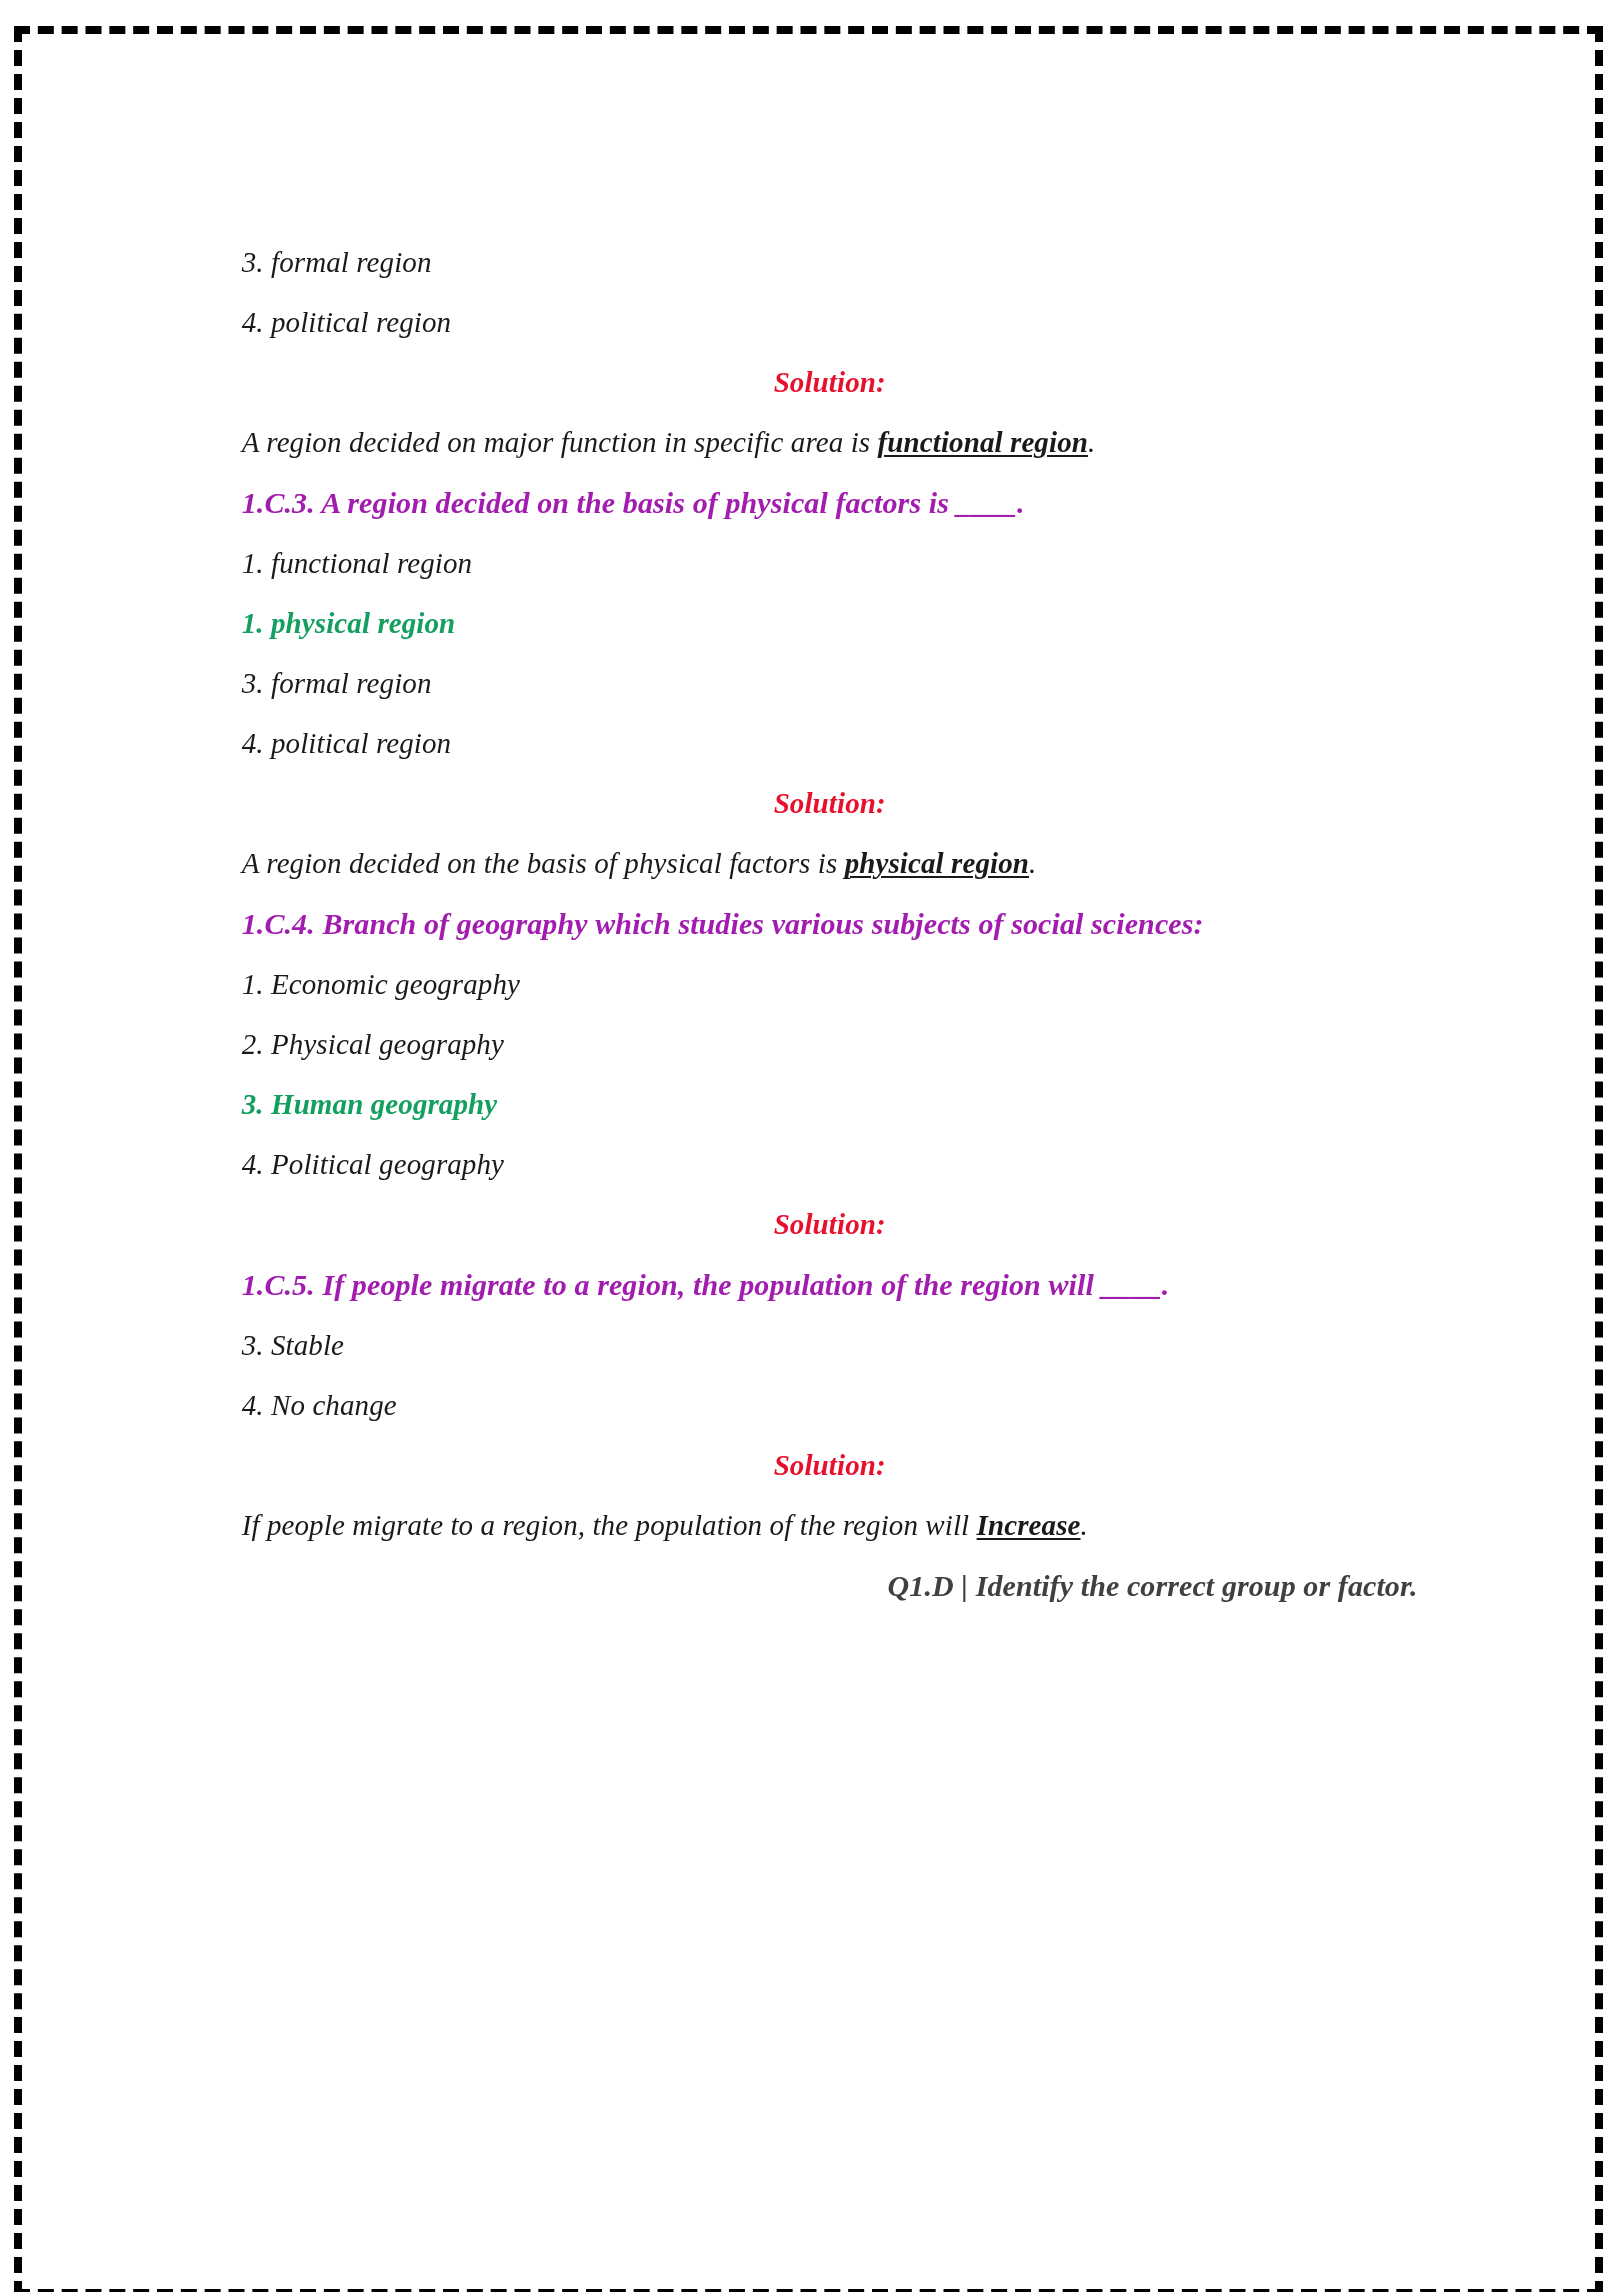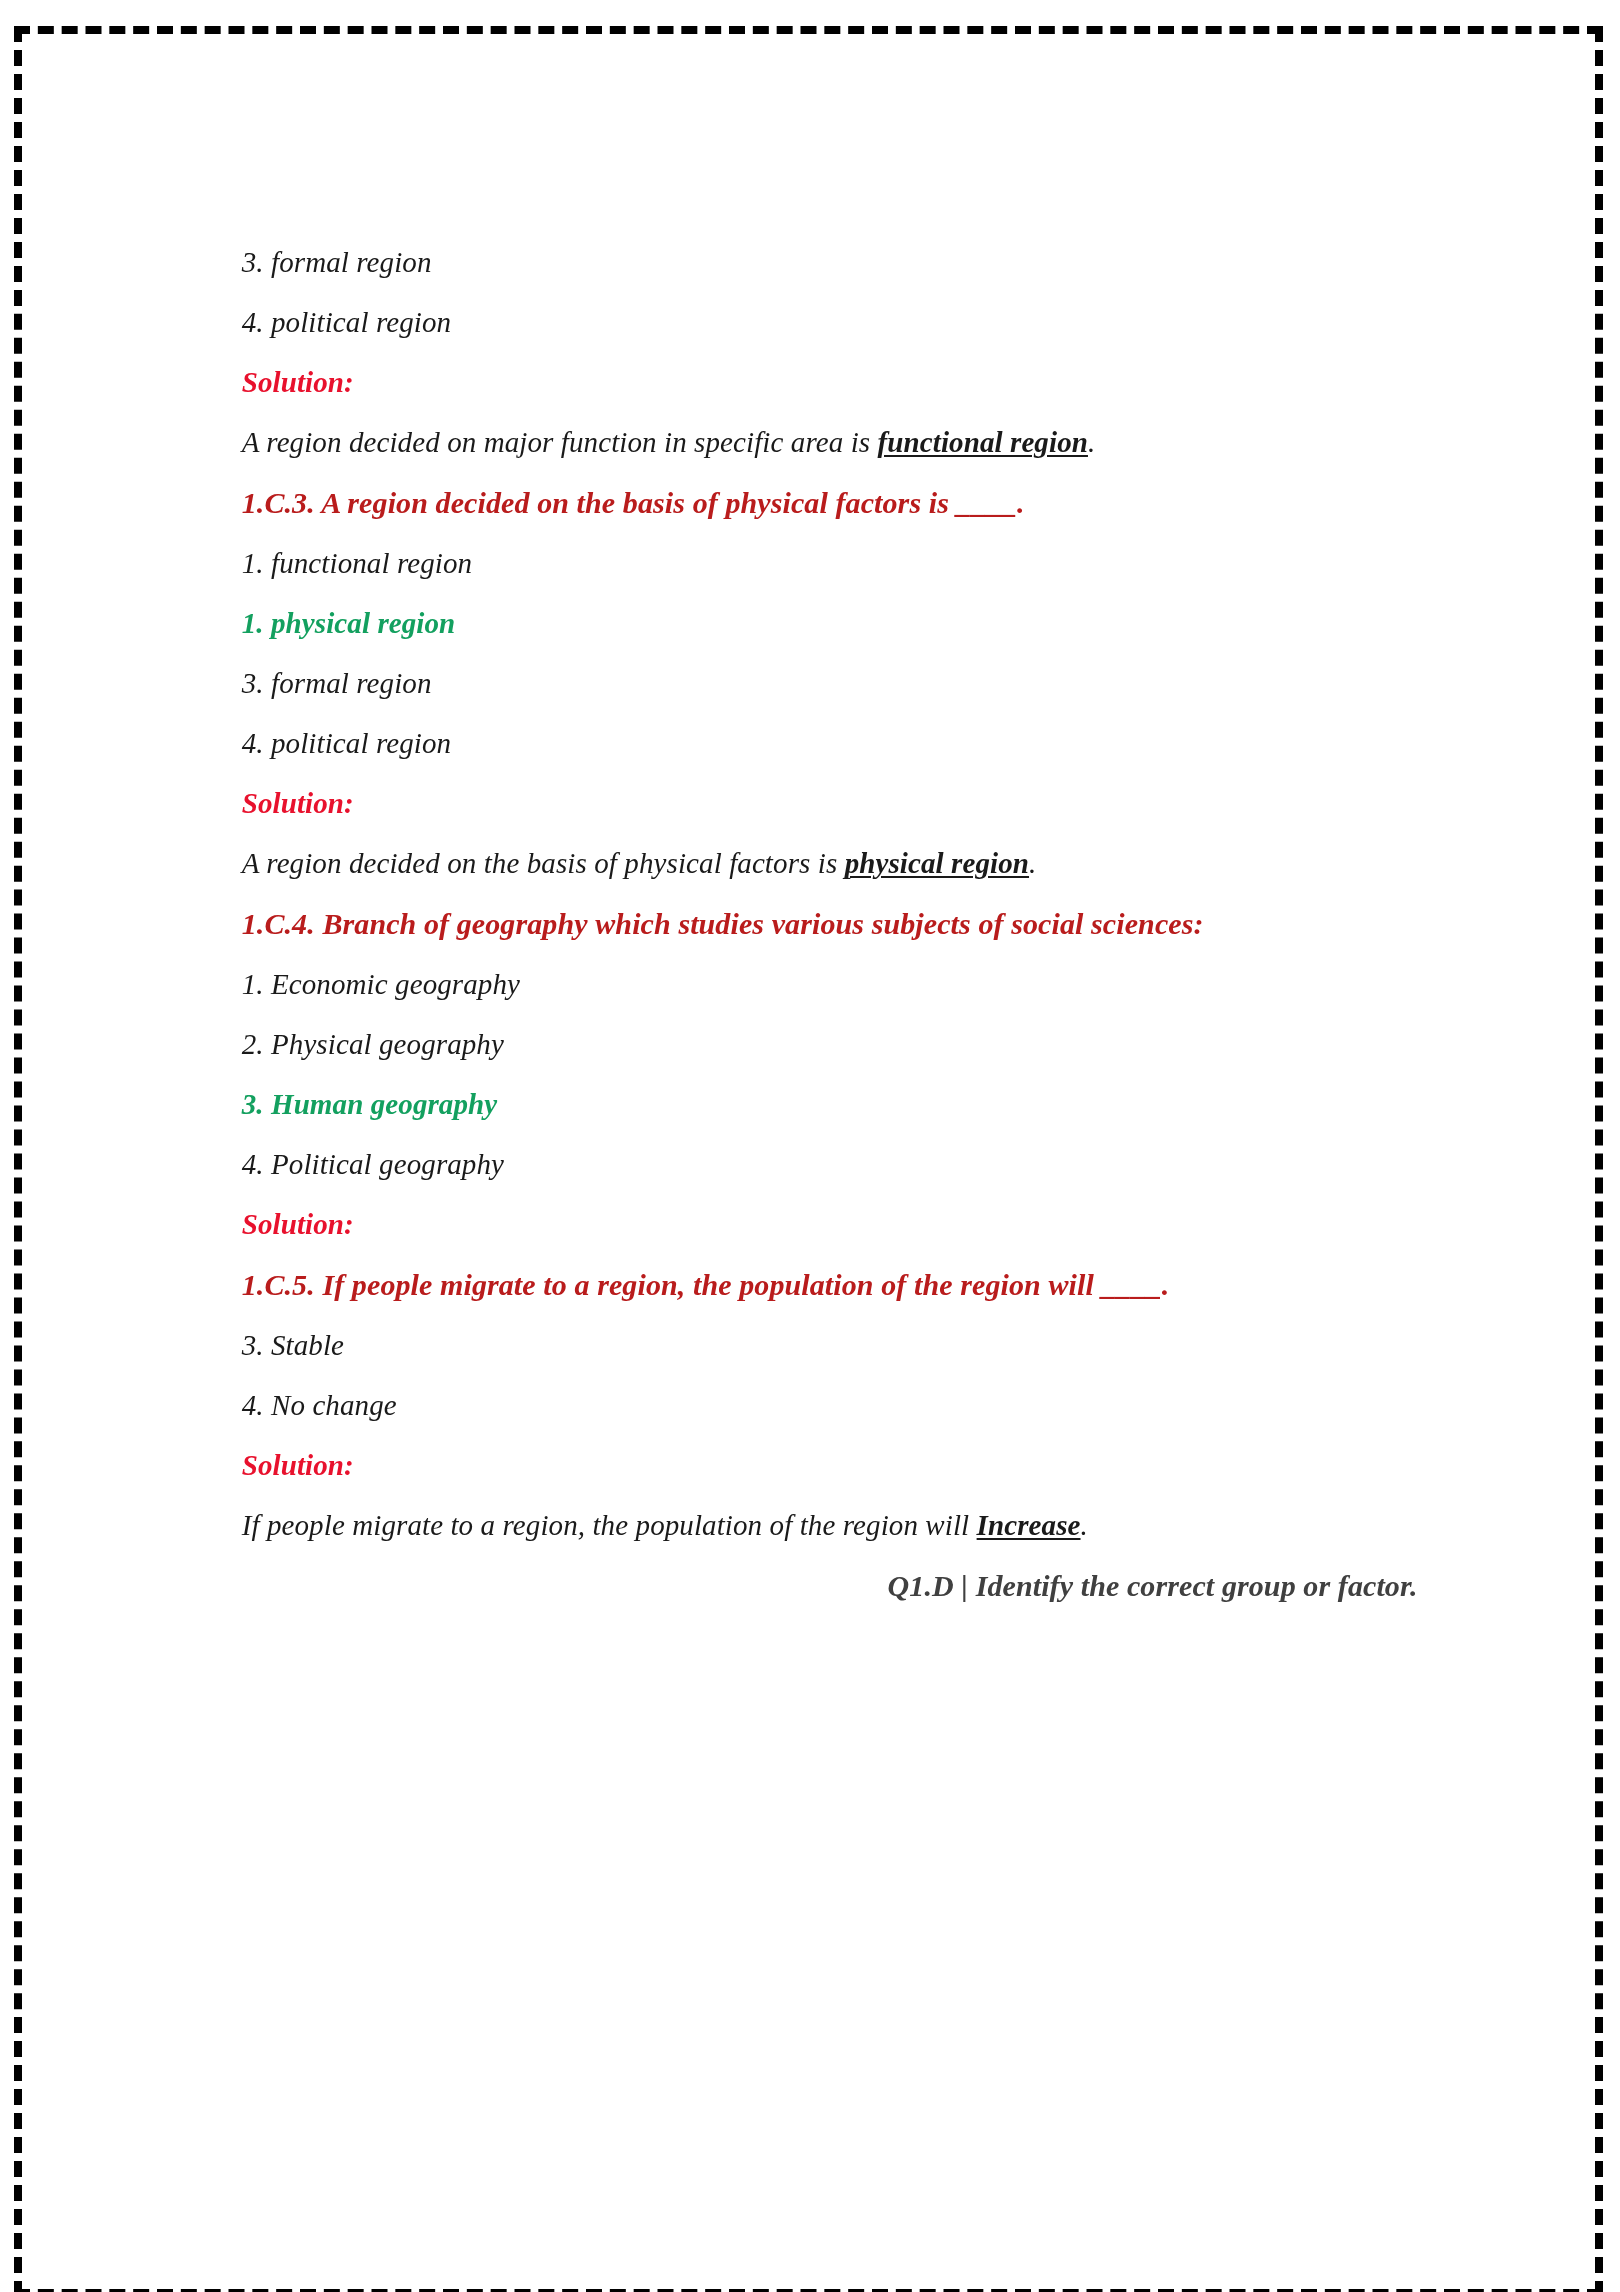--- a/index.html
+++ b/index.html
@@ -50,25 +50,26 @@
   }
 
   .line.option-correct {
     color: #13a05f;
     font-weight: 700;
   }
 
   .line.solution-label {
     color: #e8112d;
     font-weight: 700;
+    text-align: center;
   }
 
   .line.question {
     font-weight: 700;
-    color: #b91c1c;
+    color: #a21caf;
     font-size: 30px;
   }
 
   .line.heading {
     font-weight: 700;
     color: #404040;
     font-size: 30px;
     margin-top: 5.9px;
     text-align: right;
   }

